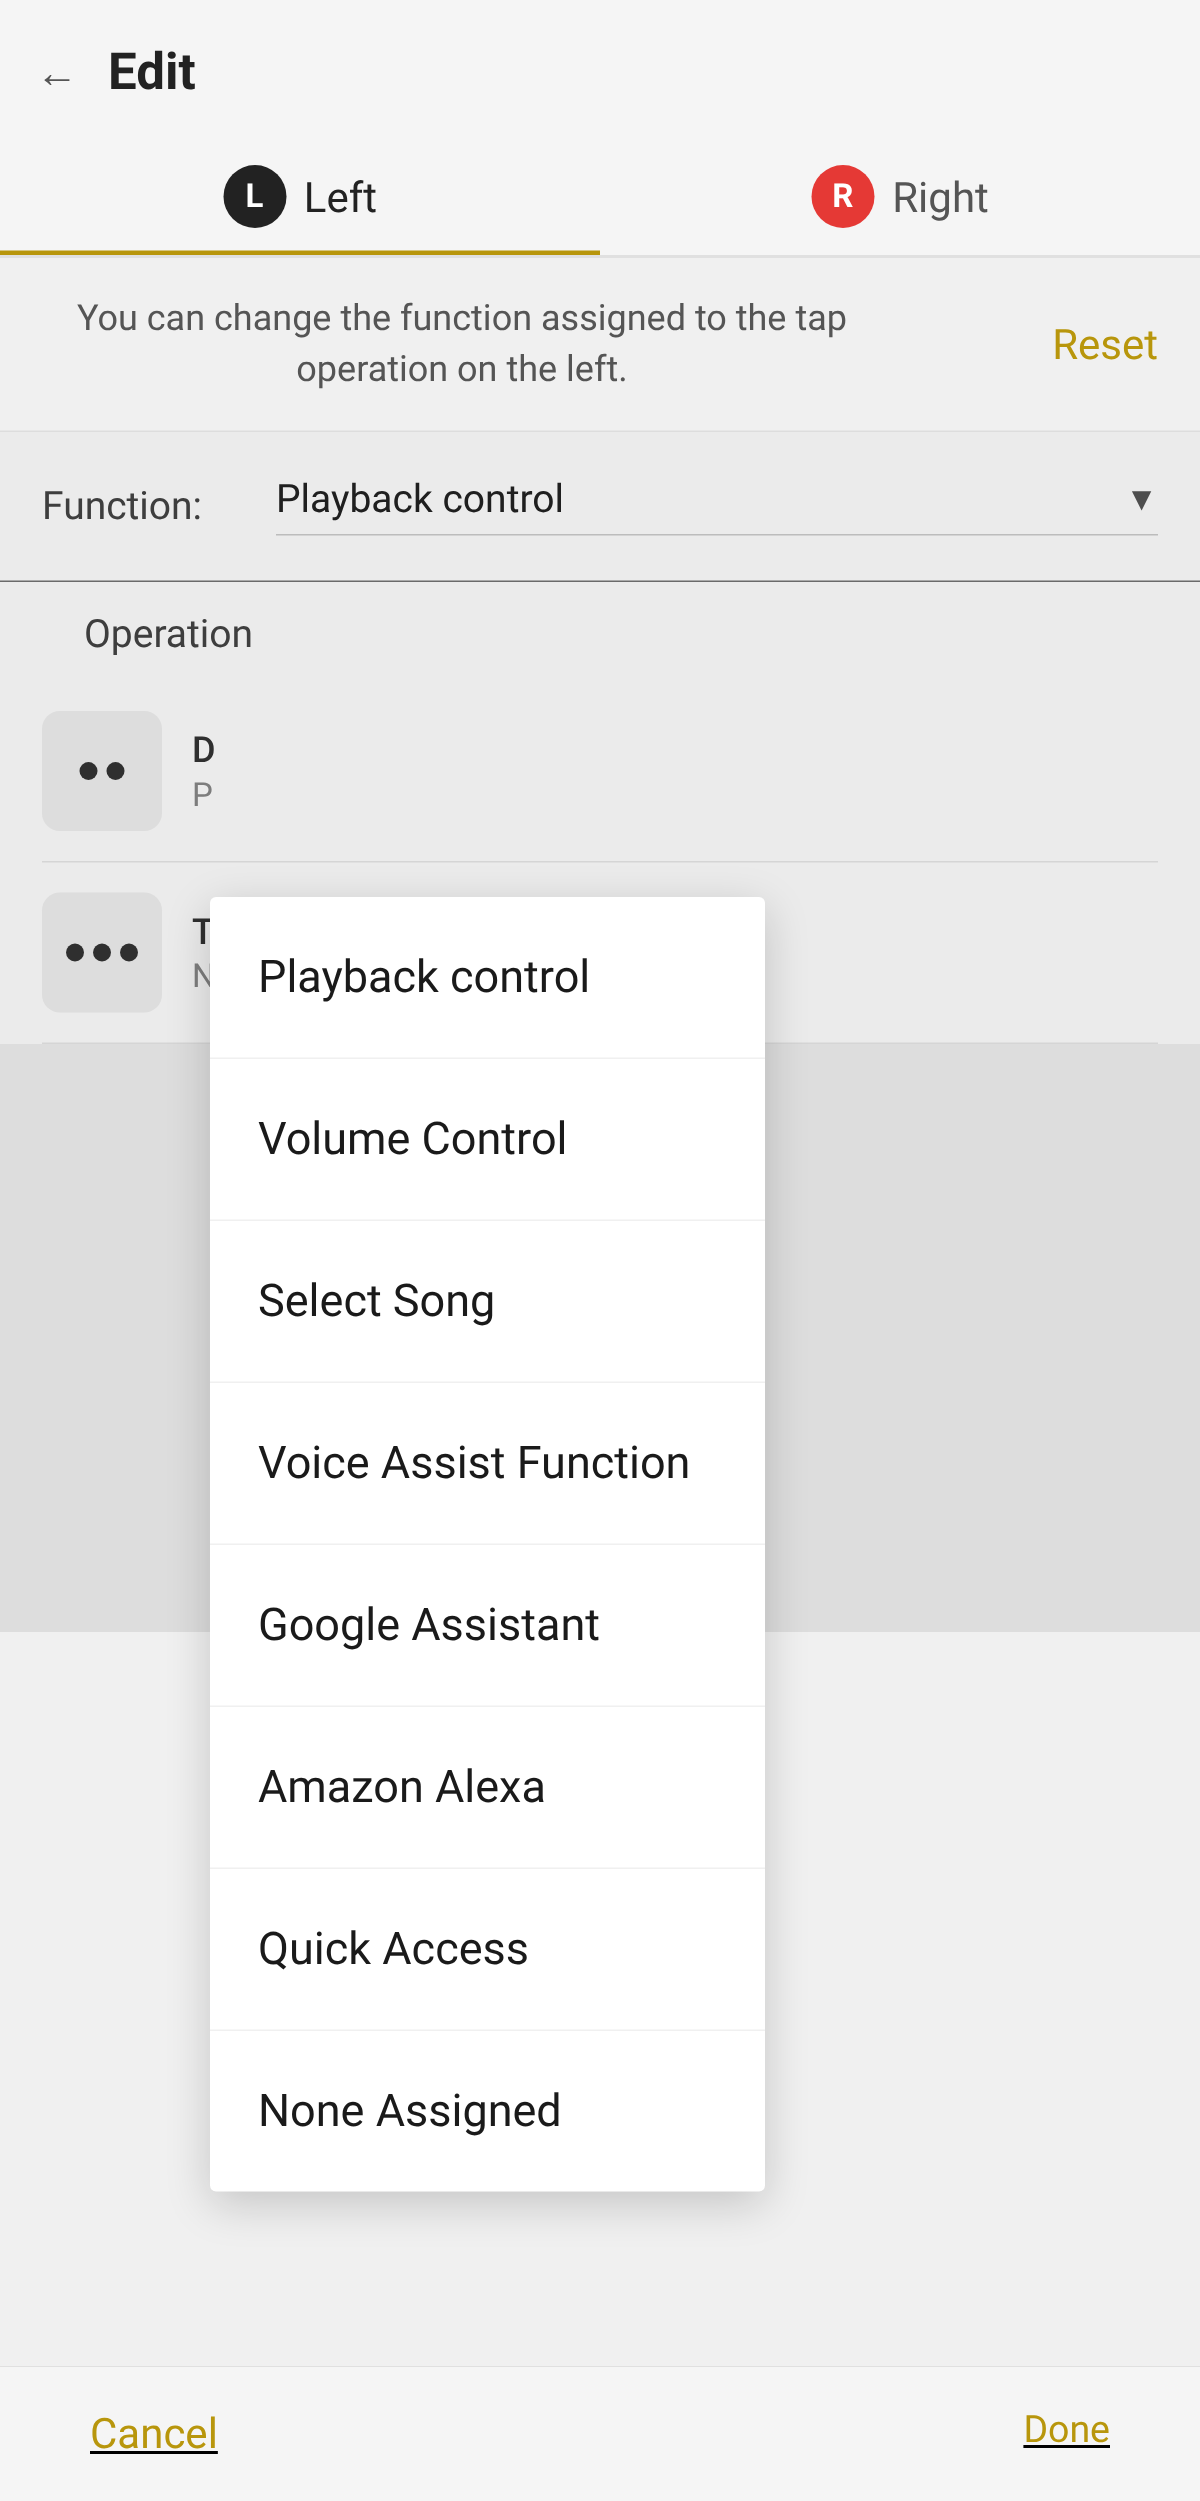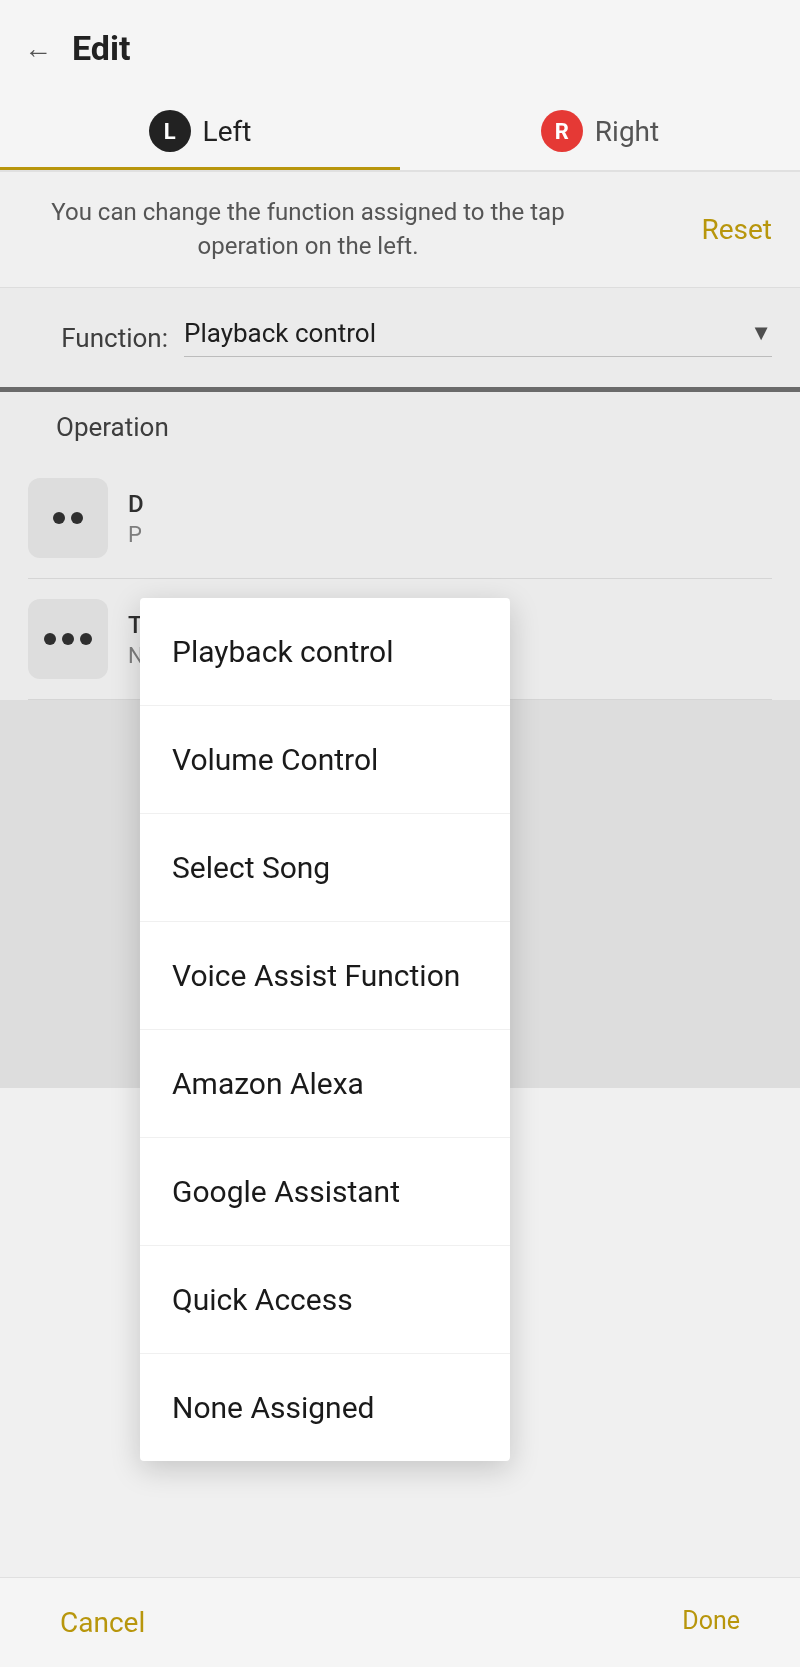--- a/index.html
+++ b/index.html
@@ -109,23 +109,22 @@
       position: relative;
       min-height: 800px;
     }
 
     
     .function-row {
       display: flex;
       align-items: center;
       padding: 30px 28px;
       background: #fff;
-      border-bottom: 5px solid #737373;
+      border-bottom: 1px solid #737373;
       gap: 16px;
-      text-align: right;
     }
     .function-label {
       font-size: 26px;
       color: #444;
       min-width: 140px;
     }
     .function-value-container {
       flex: 1;
       display: flex;
       align-items: center;
@@ -234,20 +233,21 @@
     .bottom-bar {
       position: fixed;
       bottom: 0;
       left: 0;
       width: 800px;
       display: flex;
       justify-content: space-between;
       padding: 28px 60px;
       background: #f5f5f5;
       border-top: 1px solid #e0e0e0;
+      text-decoration: underline;
     }
     .cancel-btn {
       font-size: 28px;
       color: #b8960c;
       cursor: pointer;
     }
     .done-btn {
       font-size: 25px;
       color: #b8960c;
       cursor: pointer;
@@ -317,22 +317,22 @@
   </div>
 
   <div class="overlay"></div>
 
   <div class="dropdown-menu">
 
   <div class="dropdown-item">Playback control</div>
       <div class="dropdown-item">Volume Control</div>
       <div class="dropdown-item">Select Song</div>
       <div class="dropdown-item">Voice Assist Function</div>
+      <div class="dropdown-item">Google Assistant</div>
       <div class="dropdown-item">Amazon Alexa</div>
-      <div class="dropdown-item">Google Assistant</div>
       <div class="dropdown-item">Quick Access</div>
       <div class="dropdown-item">None Assigned</div>
     </div>
 
 </div>
 
 <div class="bottom-bar">
   <span class="cancel-btn">Cancel</span>
   <span class="done-btn">Done</span>
 </div>

